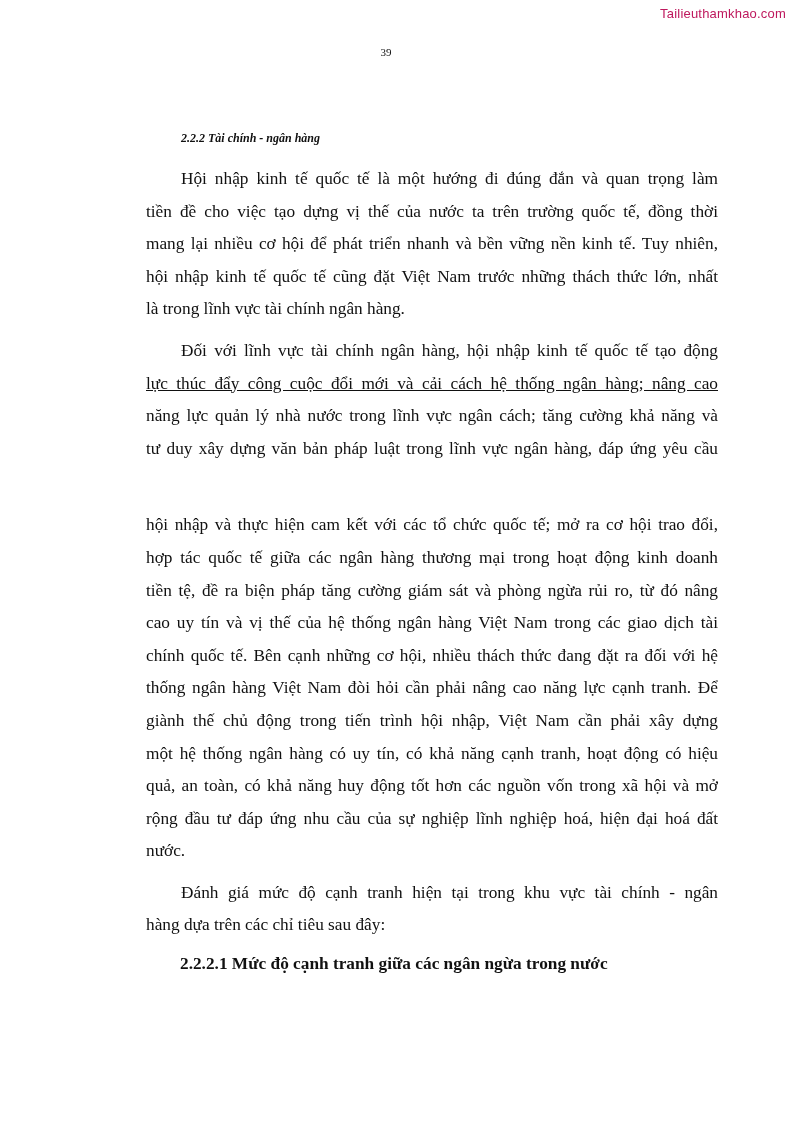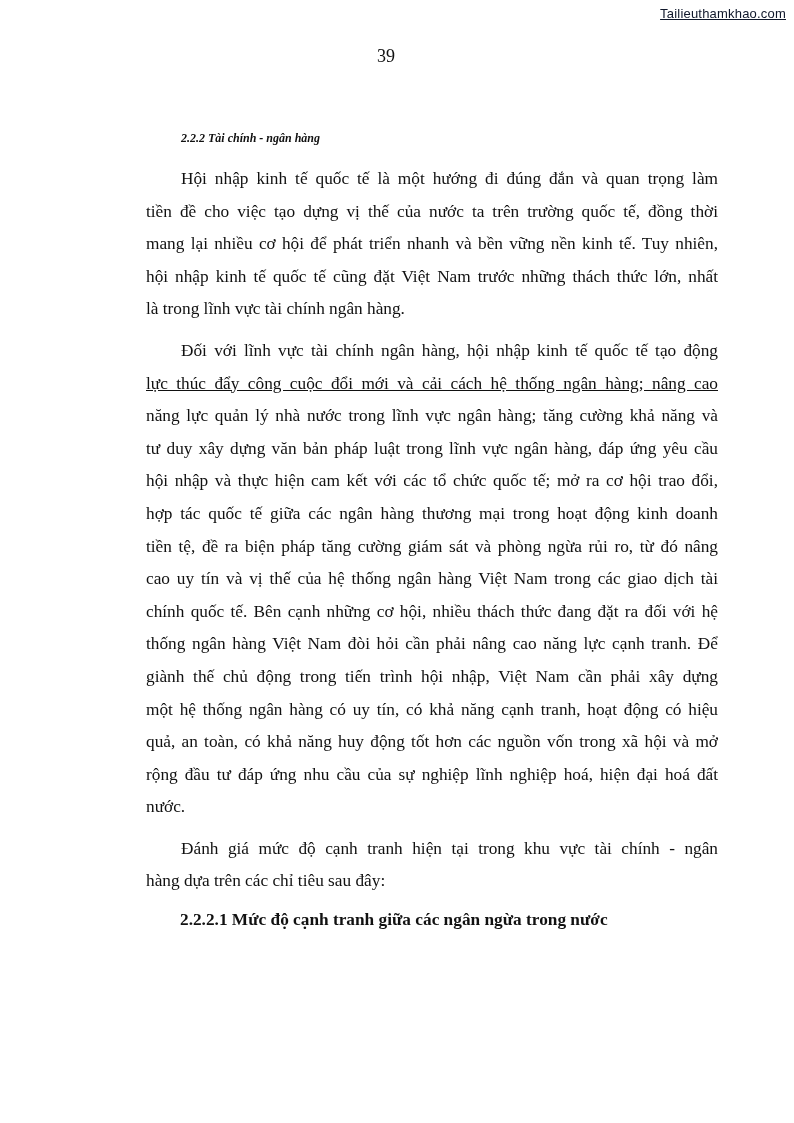--- a/index.html
+++ b/index.html
@@ -1,20 +1,20 @@
 <!DOCTYPE html>
 <html><head>
 <meta charset="utf-8">
 <style>
   html, body { margin: 0; padding: 0; background: #ffffff; }
   body { width: 794px; height: 1123px; position: relative; overflow: hidden;
          font-family: "Liberation Serif", serif; color: #111; }
   .watermark { position: absolute; top: 6px; right: 8px; font-family: "Liberation Sans", sans-serif;
-               font-size: 13px; color: #0f172a; letter-spacing: 0.2px; text-decoration: underline; }
-  .page-number { position: absolute; top: 46px; left: 0; width: 772px; text-align: center; font-size: 18px; }
+               font-size: 13px; color: #be185d; letter-spacing: 0.2px; }
+  .page-number { position: absolute; top: 46px; left: 0; width: 772px; text-align: center; font-size: 11px; }
   .content { position: absolute; top: 127px; left: 181px; width: 537px; }
   .heading-italic { font-weight: bold; font-style: italic; font-size: 12px; margin: 0 0 14px 0; height: 22px; line-height: 22px; }
   .para { font-size: 17.3px; line-height: 32.6px; text-align: justify; text-indent: 0; margin: 0 0 9px 0; }
   .para .line { display: block; text-align: justify; text-align-last: justify; white-space: nowrap; }
   .para .line.last { text-align-last: left; }
   .heading-bold { font-weight: bold; font-size: 17.3px; margin-top: 12px; margin-left: 0; }
 </style>
 </head>
 <body>
 
@@ -28,23 +28,23 @@
     <span class="line" style="padding-left:0;">Hội nhập kinh tế quốc tế là một hướng đi đúng đắn và quan trọng làm</span>
     <span class="line" style="margin-left:-35px;">tiền đề cho việc tạo dựng vị thế của nước ta trên trường quốc tế, đồng thời</span>
     <span class="line" style="margin-left:-35px;">mang lại nhiều cơ hội để phát triển nhanh và bền vững nền kinh tế. Tuy nhiên,</span>
     <span class="line" style="margin-left:-35px;">hội nhập kinh tế quốc tế cũng đặt Việt Nam trước những thách thức lớn, nhất</span>
     <span class="line last" style="margin-left:-35px;">là trong lĩnh vực tài chính ngân hàng.</span>
   </div>
 
   <div class="para">
     <span class="line">Đối với lĩnh vực tài chính ngân hàng, hội nhập kinh tế quốc tế tạo động</span>
     <span class="line" style="margin-left:-35px;text-decoration:underline;">lực thúc đẩy công cuộc đổi mới và cải cách hệ thống ngân hàng; nâng cao</span>
-    <span class="line" style="margin-left:-35px;">năng lực quản lý nhà nước trong lĩnh vực ngân hàng; tăng cường khả năng và</span>
+    <span class="line" style="margin-left:-35px;">năng lực quản lý nhà nước trong lĩnh vực ngân cách; tăng cường khả năng và</span>
     <span class="line" style="margin-left:-35px;">tư duy xây dựng văn bản pháp luật trong lĩnh vực ngân hàng, đáp ứng yêu cầu</span>
-    <span class="line" style="margin-left:-35px;">hội nhập và thực hiện cam kết với các tổ chức quốc tế; mở ra cơ hội trao đổi,</span>
+    <span class="line" style="margin-left:-35px;margin-top:44px;">hội nhập và thực hiện cam kết với các tổ chức quốc tế; mở ra cơ hội trao đổi,</span>
     <span class="line" style="margin-left:-35px;">hợp tác quốc tế giữa các ngân hàng thương mại trong hoạt động kinh doanh</span>
     <span class="line" style="margin-left:-35px;">tiền tệ, đề ra biện pháp tăng cường giám sát và phòng ngừa rủi ro, từ đó nâng</span>
     <span class="line" style="margin-left:-35px;">cao uy tín và vị thế của hệ thống ngân hàng Việt Nam trong các giao dịch tài</span>
     <span class="line" style="margin-left:-35px;">chính quốc tế. Bên cạnh những cơ hội, nhiều thách thức đang đặt ra đối với hệ</span>
     <span class="line" style="margin-left:-35px;">thống ngân hàng Việt Nam đòi hỏi cần phải nâng cao năng lực cạnh tranh. Để</span>
     <span class="line" style="margin-left:-35px;">giành thế chủ động trong tiến trình hội nhập, Việt Nam cần phải xây dựng</span>
     <span class="line" style="margin-left:-35px;">một hệ thống ngân hàng có uy tín, có khả năng cạnh tranh, hoạt động có hiệu</span>
     <span class="line" style="margin-left:-35px;">quả, an toàn, có khả năng huy động tốt hơn các nguồn vốn trong xã hội và mở</span>
     <span class="line" style="margin-left:-35px;">rộng đầu tư đáp ứng nhu cầu của sự nghiệp lĩnh nghiệp hoá, hiện đại hoá đất</span>
     <span class="line last" style="margin-left:-35px;">nước.</span>

